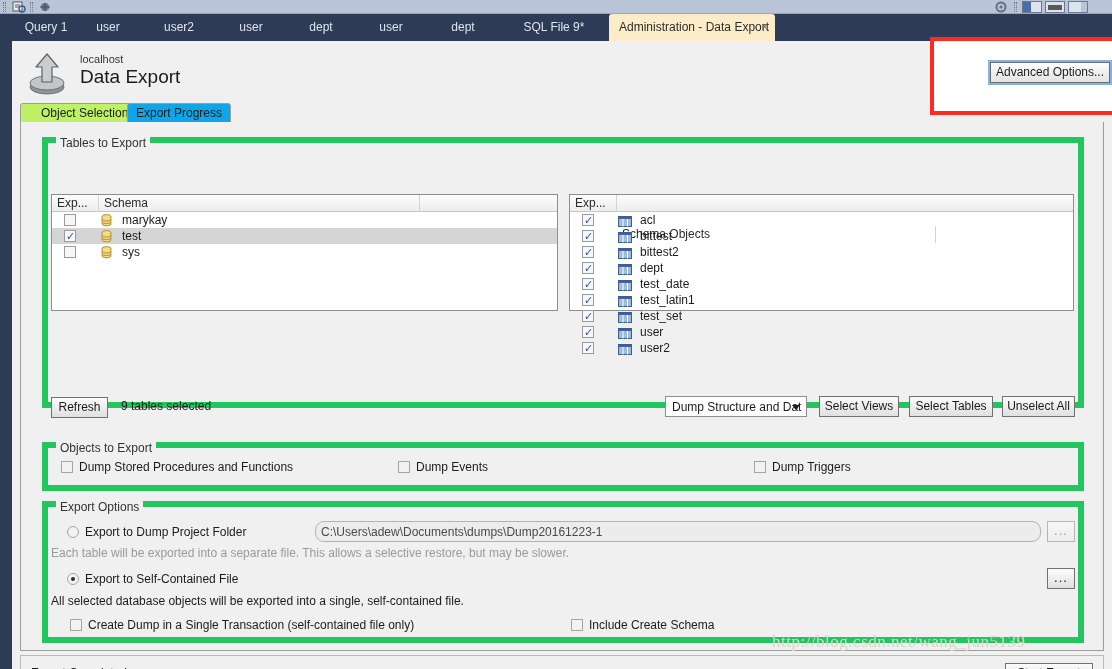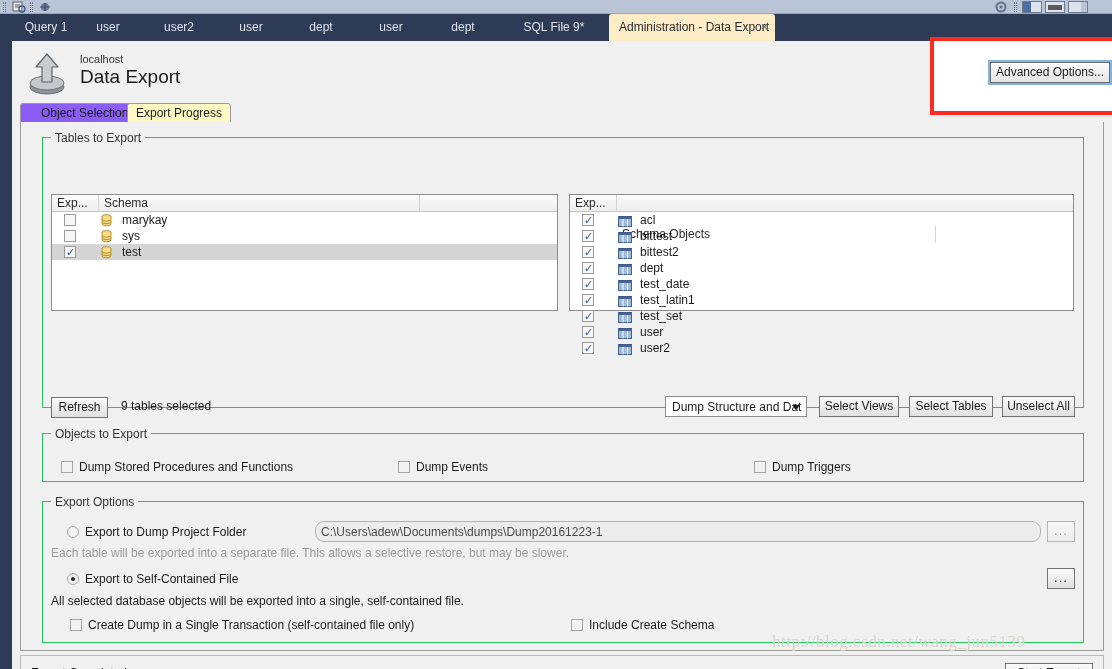--- a/index.html
+++ b/index.html
@@ -93,31 +93,31 @@
   .subtabs {
     position: absolute; left: 8px; top: 62px; width: 1084px; height: 20px;
     border-bottom: 1px solid #9d9d9d;
   }
   .subtab {
     position: absolute; top: 0; height: 20px; line-height: 19px;
     padding: 0 8px; font-size: 12px;
     border: 1px solid #9d9d9d;
     border-top-left-radius: 3px; border-top-right-radius: 3px;
   }
-  .subtab.active { background: #8b5cf6; border-bottom-color: #ffffff; color:#1b1b1b;padding-left:20px; }
-  .subtab.inactive { background: #fef9c3; color: #1b1b1b; }
+  .subtab.active { background: #bef264; border-bottom-color: #ffffff; color:#1b1b1b;padding-left:20px; }
+  .subtab.inactive { background: #0ea5e9; color: #1b1b1b; }
 
   
   .content {
     position: absolute; left: 8px; top: 81px; width: 1084px; height: 529px;
     background: #f0f0f0; border: 1px solid #9d9d9d; border-top: none;
   }
 
   
-  .group { position: absolute; border: 1px solid #22c55e; background: transparent; }
+  .group { position: absolute; border: 6px solid #22c55e; background: transparent; }
   .group > .glabel {
     position: absolute; left: 8px; top: -7px; background: #f0f0f0;
     padding: 0 4px; font-size: 12px; color: #333;
   }
 
   
   .listpane {
     position: absolute; background: #ffffff; border: 1px solid #8d8d8d;
   }
   .lp-head {
@@ -310,42 +310,42 @@
           <span class="cb"></span>
           <span class="dbicon">
             <svg width="13" height="13" viewBox="0 0 13 13">
               <ellipse cx="6.5" cy="2.4" rx="4.4" ry="1.8" fill="#f5dc8a" stroke="#b58f2b"></ellipse>
               <path d="M2.1 2.4 v7.6 a4.4 1.8 0 0 0 8.8 0 V2.4" fill="#f5dc8a" stroke="#b58f2b"></path>
               <path d="M2.1 5.3 a4.4 1.8 0 0 0 8.8 0 M2.1 7.8 a4.4 1.8 0 0 0 8.8 0" fill="none" stroke="#b58f2b"></path>
             </svg>
           </span>
           <span class="rowlabel">marykay</span>
         </div>
+        <div class="lp-row sel">
+          <span class="cb on"></span>
+          <span class="dbicon">
+            <svg width="13" height="13" viewBox="0 0 13 13">
+              <ellipse cx="6.5" cy="2.4" rx="4.4" ry="1.8" fill="#f5dc8a" stroke="#b58f2b"></ellipse>
+              <path d="M2.1 2.4 v7.6 a4.4 1.8 0 0 0 8.8 0 V2.4" fill="#f5dc8a" stroke="#b58f2b"></path>
+              <path d="M2.1 5.3 a4.4 1.8 0 0 0 8.8 0 M2.1 7.8 a4.4 1.8 0 0 0 8.8 0" fill="none" stroke="#b58f2b"></path>
+            </svg>
+          </span>
+          <span class="rowlabel">test</span>
+        </div>
         <div class="lp-row">
           <span class="cb"></span>
           <span class="dbicon">
             <svg width="13" height="13" viewBox="0 0 13 13">
               <ellipse cx="6.5" cy="2.4" rx="4.4" ry="1.8" fill="#f5dc8a" stroke="#b58f2b"></ellipse>
               <path d="M2.1 2.4 v7.6 a4.4 1.8 0 0 0 8.8 0 V2.4" fill="#f5dc8a" stroke="#b58f2b"></path>
               <path d="M2.1 5.3 a4.4 1.8 0 0 0 8.8 0 M2.1 7.8 a4.4 1.8 0 0 0 8.8 0" fill="none" stroke="#b58f2b"></path>
             </svg>
           </span>
           <span class="rowlabel">sys</span>
         </div>
-        <div class="lp-row sel">
-          <span class="cb on"></span>
-          <span class="dbicon">
-            <svg width="13" height="13" viewBox="0 0 13 13">
-              <ellipse cx="6.5" cy="2.4" rx="4.4" ry="1.8" fill="#f5dc8a" stroke="#b58f2b"></ellipse>
-              <path d="M2.1 2.4 v7.6 a4.4 1.8 0 0 0 8.8 0 V2.4" fill="#f5dc8a" stroke="#b58f2b"></path>
-              <path d="M2.1 5.3 a4.4 1.8 0 0 0 8.8 0 M2.1 7.8 a4.4 1.8 0 0 0 8.8 0" fill="none" stroke="#b58f2b"></path>
-            </svg>
-          </span>
-          <span class="rowlabel">test</span>
-        </div>
       </div>
     </div>
 
     <div class="listpane" style="left:548px;top:72px;width:505px;height:117px;">
       <div class="lp-head">
         <div class="lp-col" style="left:0;width:47px;">Exp...</div>
         <div class="lp-col" style="left:47px;width:319px;margin-top:31px;">Schema Objects</div>
         <div class="lp-col" style="left:366px;width:139px;border-right:none;"></div>
       </div>
       <div class="lp-rows">
@@ -464,21 +464,21 @@
     <div style="position:absolute;left:100px;top:277px;font-size:12px;">9 tables selected</div>
 
     <div class="combo" style="left:644px;top:274px;width:142px;height:21px;">
       <span class="ctext">Dump Structure and Dat</span>
       <span class="carrow"></span>
     </div>
     <div class="btn" style="left:798px;top:274px;width:80px;height:21px;line-height:19px;">Select Views</div>
     <div class="btn" style="left:888px;top:274px;width:84px;height:21px;line-height:19px;">Select Tables</div>
     <div class="btn" style="left:981px;top:274px;width:73px;height:21px;line-height:19px;">Unselect All</div>
 
-    <div class="group" style="left:21px;top:311px;width:1042px;height:49px;">
+    <div class="group" style="left:21px;top:320px;width:1042px;height:49px;">
       <span class="glabel">Objects to Export</span>
     </div>
     <div class="chkrow" style="left:40px;top:338px;">
       <span class="box"></span>
       <span class="lab">Dump Stored Procedures and Functions</span>
     </div>
     <div class="chkrow" style="left:377px;top:338px;">
       <span class="box"></span>
       <span class="lab">Dump Events</span>
     </div>

